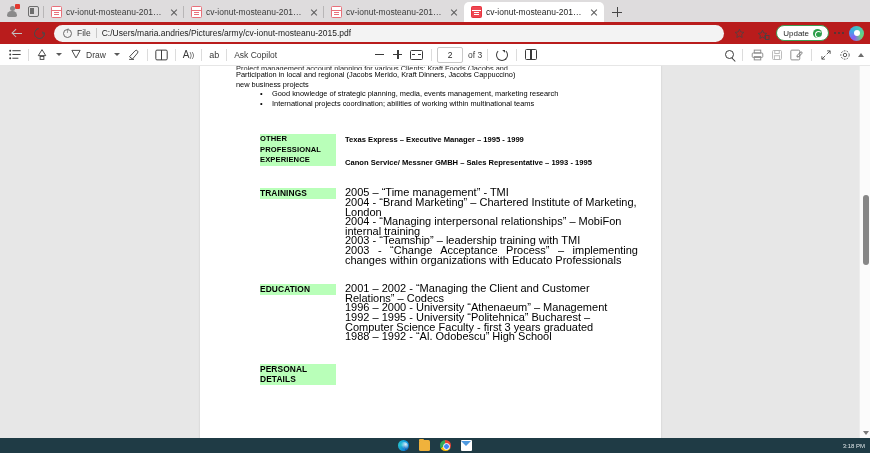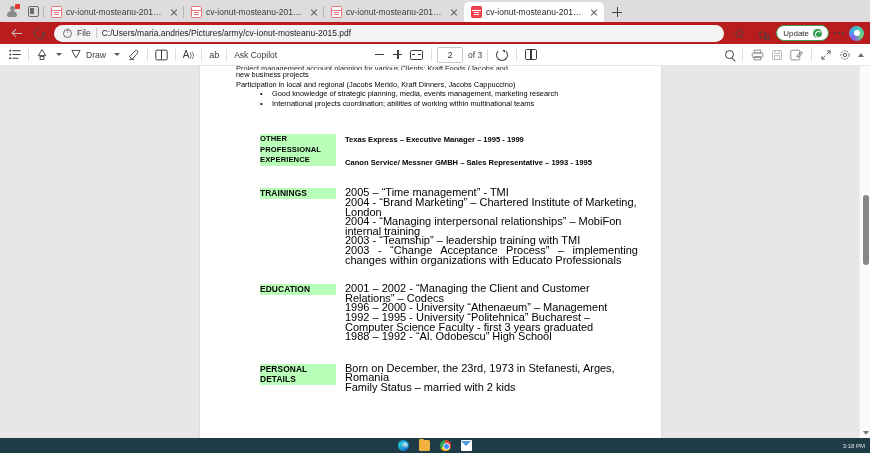--- a/index.html
+++ b/index.html
@@ -423,22 +423,22 @@
   </div>
 
   <div class="viewer">
     <div class="page">
       <div class="docbody">
 
         <div class="clip-top">
           <span class="cut">Project management account planning for various Clients: Kraft Foods (Jacobs and</span>
         </div>
 
+        <div class="para">Participation in local and regional (Jacobs Merido, Kraft Dinners, Jacobs Cappuccino)</div>
         <div class="para">new business projects</div>
-        <div class="para">Participation in local and regional (Jacobs Merido, Kraft Dinners, Jacobs Cappuccino)</div>
 
         <ul class="bul">
           <li>Good knowledge of strategic planning, media, events management, marketing research</li>
           <li>International projects coordination; abilities of working within multinational teams</li>
         </ul>
 
         <div class="secrow" style="margin-top:26px">
           <div class="seclabel">
             <span>OTHER</span>
             <span>PROFESSIONAL</span>
@@ -474,24 +474,20 @@
             <div class="sec-p">1992 – 1995 - University “Politehnica” Bucharest – Computer Science Faculty - first 3 years graduated</div>
             <div class="sec-p">1988 – 1992 - “Al. Odobescu” High School</div>
           </div>
         </div>
 
         <div class="secrow" style="margin-top:22px">
           <div class="seclabel" style="font-size:8.4px">
             <span>PERSONAL</span>
             <span>DETAILS</span>
           </div>
-          <div class="seccontent">
-            <div class="sec-p">Born on December, the 23rd, 1973 in Stefanesti, Arges, Romania</div>
-            <div class="sec-p">Family Status – married with 2 kids</div>
-          </div>
         </div>
 
       </div>
     </div>
   </div>
 
   <div class="vscroll">
     <div class="vthumb"></div>
     <div class="vcaret-dn"></div>
   </div>

